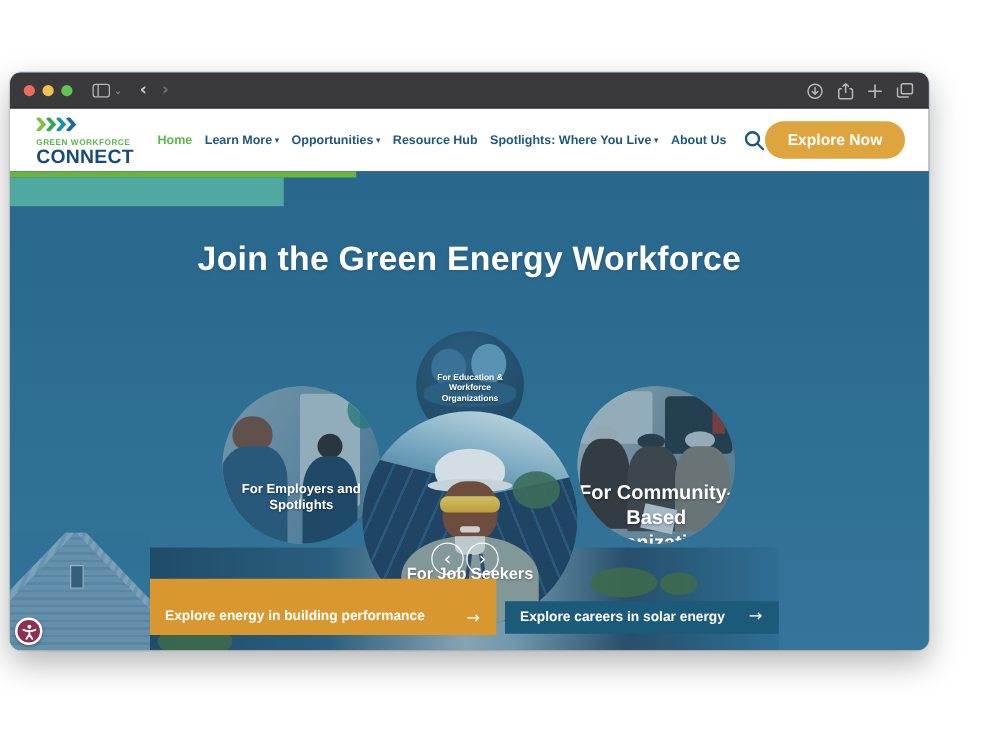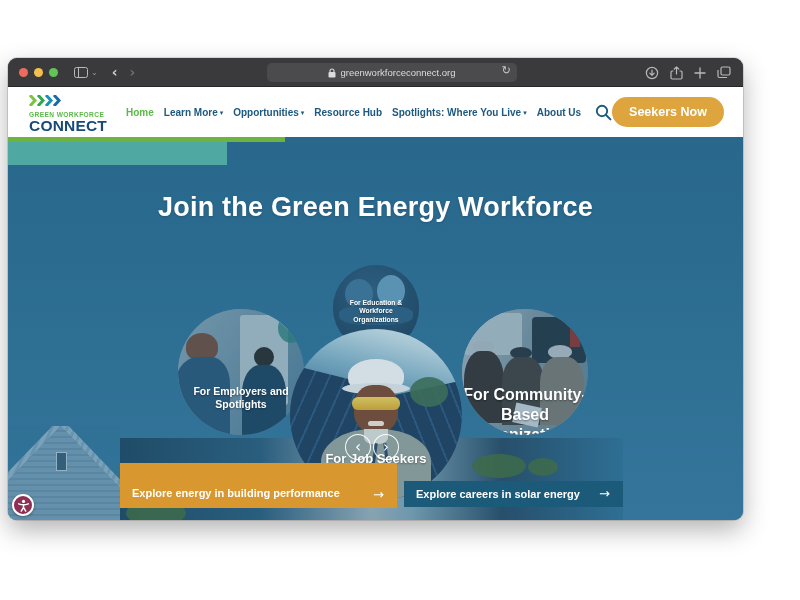--- a/index.html
+++ b/index.html
@@ -117,30 +117,20 @@
 
   <div class="toolbar">
     <span class="dot r"></span>
     <span class="dot y"></span>
     <span class="dot g"></span>
     <span class="sidebar-glyph"></span>
     <span class="tb-chev">⌄</span>
     <span class="tbicon nav-arrow back">‹</span>
     <span class="tbicon nav-arrow fwd">›</span>
 
-    <div class="addr">
-      <span class="lock">
-        <svg width="8" height="10" viewBox="0 0 8 10">
-            <rect x="0.5" y="4" width="7" height="5.5" rx="1" fill="#DCDCDE"></rect>
-            <path d="M2 4.2V3a2 2 0 0 1 4 0v1.2" stroke="#DCDCDE" stroke-width="1.1" fill="none"></path>
-          </svg>
-      </span>
-      <span>greenworkforceconnect.org</span>
-      <span class="reload">↻</span>
-    </div>
 
     <div class="tb-right">
       <span>
         <svg width="14" height="14" viewBox="0 0 14 14" fill="none" stroke="#B9B9BB" stroke-width="1.2">
             <circle cx="7" cy="7" r="5.6"></circle>
             <path d="M7 4v5M4.8 7.2 7 9.4 9.2 7.2" stroke-linecap="round" stroke-linejoin="round"></path>
           </svg>
       </span>
       <span>
         <svg width="13" height="14" viewBox="0 0 13 14" fill="none" stroke="#B9B9BB" stroke-width="1.2">
@@ -182,21 +172,21 @@
       <span class="navitem"><span>Spotlights: Where You Live</span><span class="caret">▾</span></span>
       <span class="navitem">About Us</span>
       <span class="searchbtn">
         <svg width="17" height="17" viewBox="0 0 17 17" fill="none" stroke="#1D5880" stroke-width="1.9">
             <circle cx="7" cy="7" r="5.2"></circle>
             <path d="M11 11l4.4 4.4" stroke-linecap="round"></path>
           </svg>
       </span>
     </nav>
 
-    <div class="cta">Seekers Now</div>
+    <div class="cta">Explore Now</div>
   </div>
 
   <div class="hero">
 
     <div class="hero-title">Join the Green Energy Workforce</div>
 
     <div class="strip">
       <div class="tree" style="left:6px; top:62px; width:60px; height:26px;"></div>
       <div class="tree" style="left:352px; top:16px; width:54px; height:24px;"></div>
       <div class="tree" style="left:408px; top:20px; width:30px; height:18px;"></div>

